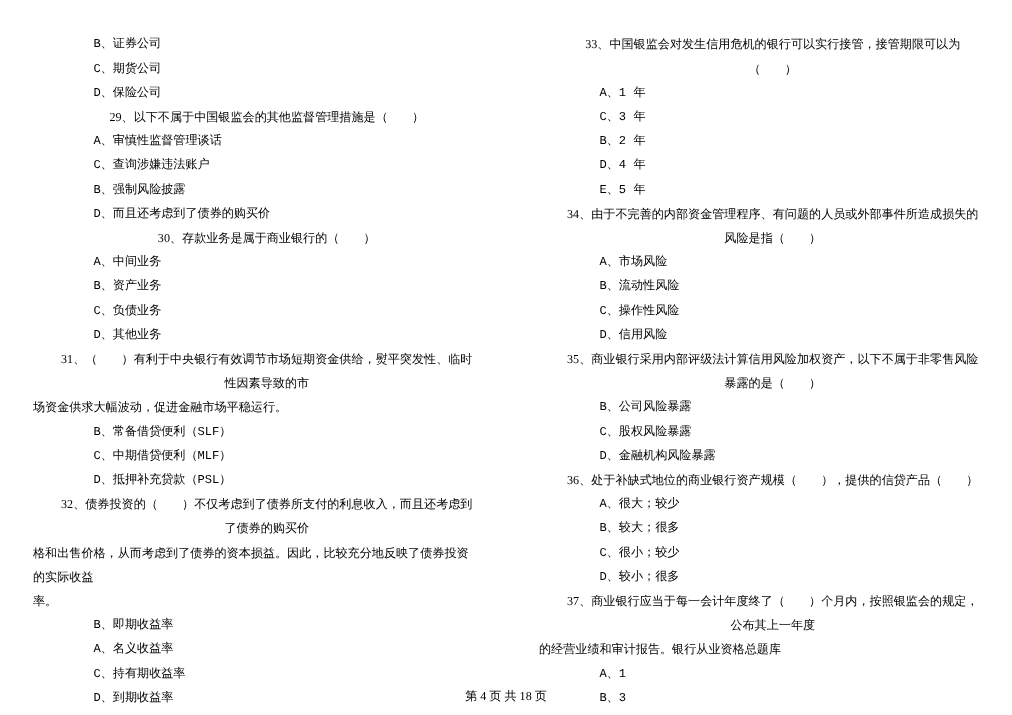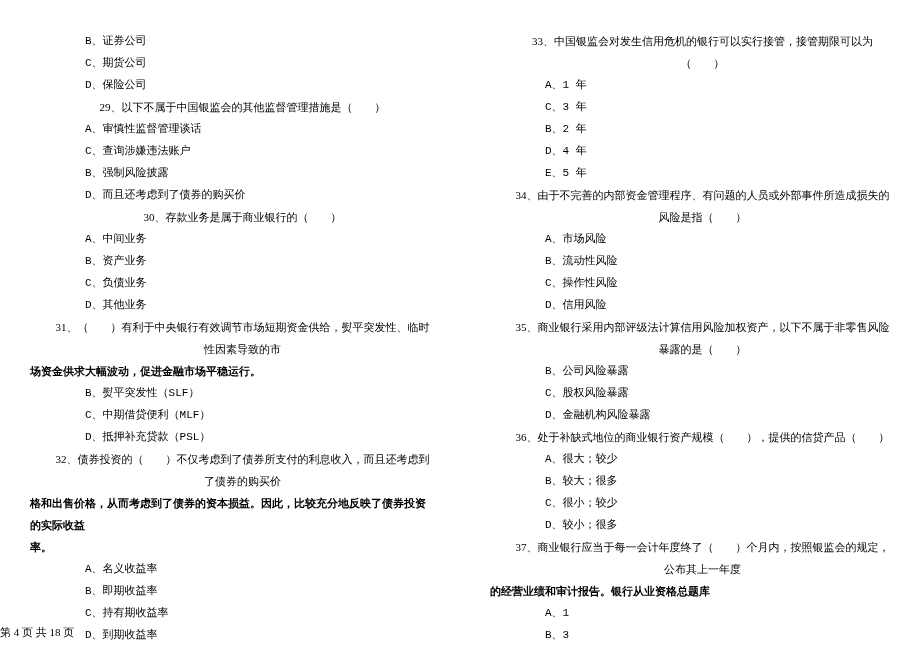--- a/index.html
+++ b/index.html
@@ -30,26 +30,26 @@
       font-family: Liberation Mono, monospace;
     }
     .question-line {
       padding-left: 25px;
       line-height: 2.0;
       text-align: center;
     }
     .question-cont {
       padding-left: 0;
       line-height: 2.0;
-      font-weight: bold;
     }
     .footer {
       position: absolute;
       bottom: 10px;
       width: 100%;
+      text-align: center;
       font-size: 11px;
     }
   </style>
 </head>
 <body>
 
 <div class="page">
   <div class="column">
     <div class="option-line">B、证券公司</div>
     <div class="option-line">C、期货公司</div>
@@ -62,29 +62,29 @@
     <div class="option-line">D、而且还考虑到了债券的购买价</div>
 
     <div class="question-line">30、存款业务是属于商业银行的（　　）</div>
     <div class="option-line">A、中间业务</div>
     <div class="option-line">B、资产业务</div>
     <div class="option-line">C、负债业务</div>
     <div class="option-line">D、其他业务</div>
 
     <div class="question-line">31、（　　）有利于中央银行有效调节市场短期资金供给，熨平突发性、临时性因素导致的市</div>
     <div class="question-cont">场资金供求大幅波动，促进金融市场平稳运行。</div>
-    <div class="option-line">B、熨平突发性（SLF）</div>
+    <div class="option-line">B、常备借贷便利（SLF）</div>
     <div class="option-line">C、中期借贷便利（MLF）</div>
     <div class="option-line">D、抵押补充贷款（PSL）</div>
 
     <div class="question-line">32、债券投资的（　　）不仅考虑到了债券所支付的利息收入，而且还考虑到了债券的购买价</div>
     <div class="question-cont">格和出售价格，从而考虑到了债券的资本损益。因此，比较充分地反映了债券投资的实际收益</div>
     <div class="question-cont">率。</div>
+    <div class="option-line">B、即期收益率</div>
     <div class="option-line">A、名义收益率</div>
-    <div class="option-line">B、即期收益率</div>
     <div class="option-line">C、持有期收益率</div>
     <div class="option-line">D、到期收益率</div>
   </div>
 
   <div class="column">
     <div class="question-line">33、中国银监会对发生信用危机的银行可以实行接管，接管期限可以为（　　）</div>
     <div class="option-line">A、1 年</div>
     <div class="option-line">C、3 年</div>
     <div class="option-line">B、2 年</div>
     <div class="option-line">D、4 年</div>

